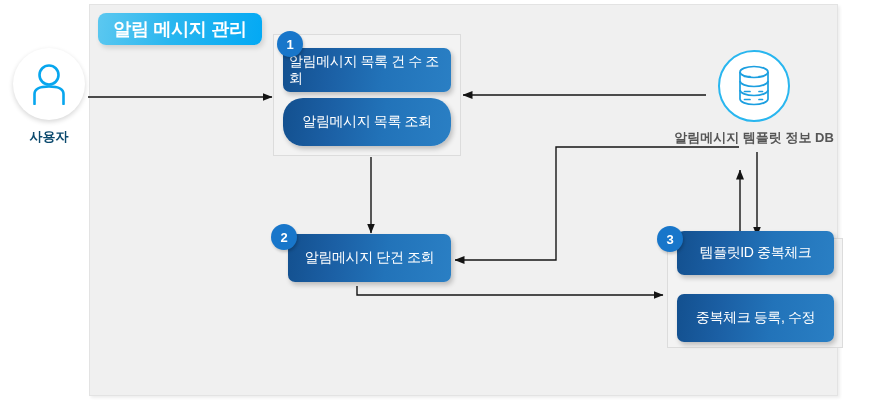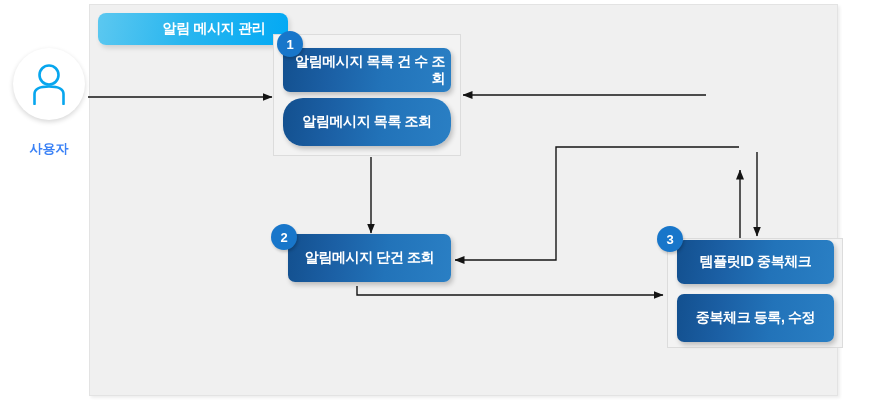--- a/index.html
+++ b/index.html
@@ -29,34 +29,33 @@
     border: 1px solid #e3e3e3;
     box-shadow: 2px 2px 3px rgba(0,0,0,0.07);
     box-sizing: border-box;
   }
 
   
   .title-pill {
     position: absolute;
     left: 98px;
     top: 13px;
-    width: 148px;
+    width: 164px;
     height: 32px;
     border-radius: 8px;
     background: linear-gradient(100deg, #5cc8f0 0%, #29b6ef 45%, #03a9f4 100%);
     box-shadow: 2px 3px 5px rgba(0,0,0,0.13);
     display: flex;
     align-items: center;
     justify-content: center;
     color: #ffffff;
-    font-size: 14px;
+    font-size: 18px;
     font-weight: bold;
     letter-spacing: -0.3px;
     white-space: nowrap;
-    padding-left: 42px;
   }
 
   
   .actor {
     position: absolute;
     left: 10px;
     top: 48px;
     width: 78px;
     text-align: center;
   }
@@ -65,24 +64,24 @@
     height: 72px;
     margin: 0 auto;
     border-radius: 50%;
     background: #ffffff;
     box-shadow: 0 2px 5px rgba(0,0,0,0.16);
     display: flex;
     align-items: center;
     justify-content: center;
   }
   .actor-label {
-    margin-top: 20px;
+    margin-top: 8px;
     font-size: 13px;
     font-weight: bold;
-    color: #3b82f6;
+    color: #0c4a6e;
     white-space: nowrap;
   }
 
   
   .db-node {
     position: absolute;
     left: 668px;
     top: 50px;
     width: 172px;
     text-align: center;
@@ -118,34 +117,34 @@
   #group-3 { left: 667px; top: 238px; width: 176px; height: 110px; }
 
   
   .pbox {
     position: absolute;
     border-radius: 7px;
     background: linear-gradient(97deg, #13508f 0%, #1b5fa4 28%, #2273b9 60%, #2a7fc4 100%);
     box-shadow: 2px 3px 5px rgba(0,0,0,0.22);
     color: #ffffff;
     font-size: 14px;
-    font-weight: bold;
+    font-weight: normal;
     letter-spacing: -0.4px;
     line-height: 1.25;
     display: flex;
     align-items: center;
     justify-content: center;
-    text-align: right;
+    text-align: left;
     padding: 0 6px;
     box-sizing: border-box;
   }
   #box-1a { left: 283px; top: 48px; width: 168px; height: 44px; }
   #box-1b { left: 283px; top: 98px; width: 168px; height: 48px; border-radius: 20px; }
   #box-2  { left: 288px; top: 234px; width: 163px; height: 48px; }
-  #box-3a { left: 677px; top: 240px; width: 157px; height: 44px; }
+  #box-3a { left: 677px; top: 231px; width: 157px; height: 44px; }
   #box-3b { left: 677px; top: 294px; width: 157px; height: 48px; }
 
   
   .badge {
     position: absolute;
     width: 26px;
     height: 26px;
     border-radius: 50%;
     background: #1876ca;
     color: #ffffff;
@@ -207,20 +206,36 @@
   <div class="actor">
     <div class="actor-circle">
       <svg width="40" height="42" viewBox="0 0 40 42" xmlns="http://www.w3.org/2000/svg">
         <circle cx="20" cy="12" r="9.5" fill="none" stroke="#07a6ee" stroke-width="2.6"></circle>
         <path d="M5.5 41 L5.5 31 C5.5 26 11.5 23.5 20 23.5 C28.5 23.5 34.5 26 34.5 31 L34.5 41" fill="none" stroke="#07a6ee" stroke-width="2.6" stroke-linecap="round"></path>
       </svg>
     </div>
     <div class="actor-label">사용자</div>
   </div>
 
+  <div class="db-node">
+    <div class="db-circle">
+      <svg width="42" height="46" viewBox="0 0 42 46" xmlns="http://www.w3.org/2000/svg">
+        <g fill="none" stroke="#1c9fe0" stroke-width="1.7">
+          <ellipse cx="21" cy="9" rx="14" ry="5.5"></ellipse>
+          <path d="M7 9 L7 36 C7 39 13.3 41.5 21 41.5 C28.7 41.5 35 39 35 36 L35 9"></path>
+          <path d="M7 18 C7 21 13.3 23.5 21 23.5 C28.7 23.5 35 21 35 18"></path>
+          <path d="M7 27 C7 30 13.3 32.5 21 32.5 C28.7 32.5 35 30 35 27"></path>
+          <path d="M11.5 13.5 L17 13.5 M26 13.5 L29.5 13.5" stroke-linecap="round"></path>
+          <path d="M11.5 28.5 L17 28.5 M26 28.5 L29.5 28.5" stroke-linecap="round"></path>
+          <path d="M11.5 36.5 L17 36.5 M26 36.5 L29.5 36.5" stroke-linecap="round"></path>
+        </g>
+      </svg>
+    </div>
+    <div class="db-label">알림메시지 템플릿 정보 DB</div>
+  </div>
 
   <div class="group" id="group-1"></div>
   <div class="badge" id="badge-1">1</div>
   <div class="pbox" id="box-1a">알림메시지 목록 건 수 조회</div>
   <div class="pbox" id="box-1b">알림메시지 목록 조회</div>
 
   <div class="badge" id="badge-2">2</div>
   <div class="pbox" id="box-2">알림메시지 단건 조회</div>
 
   <div class="group" id="group-3"></div>

